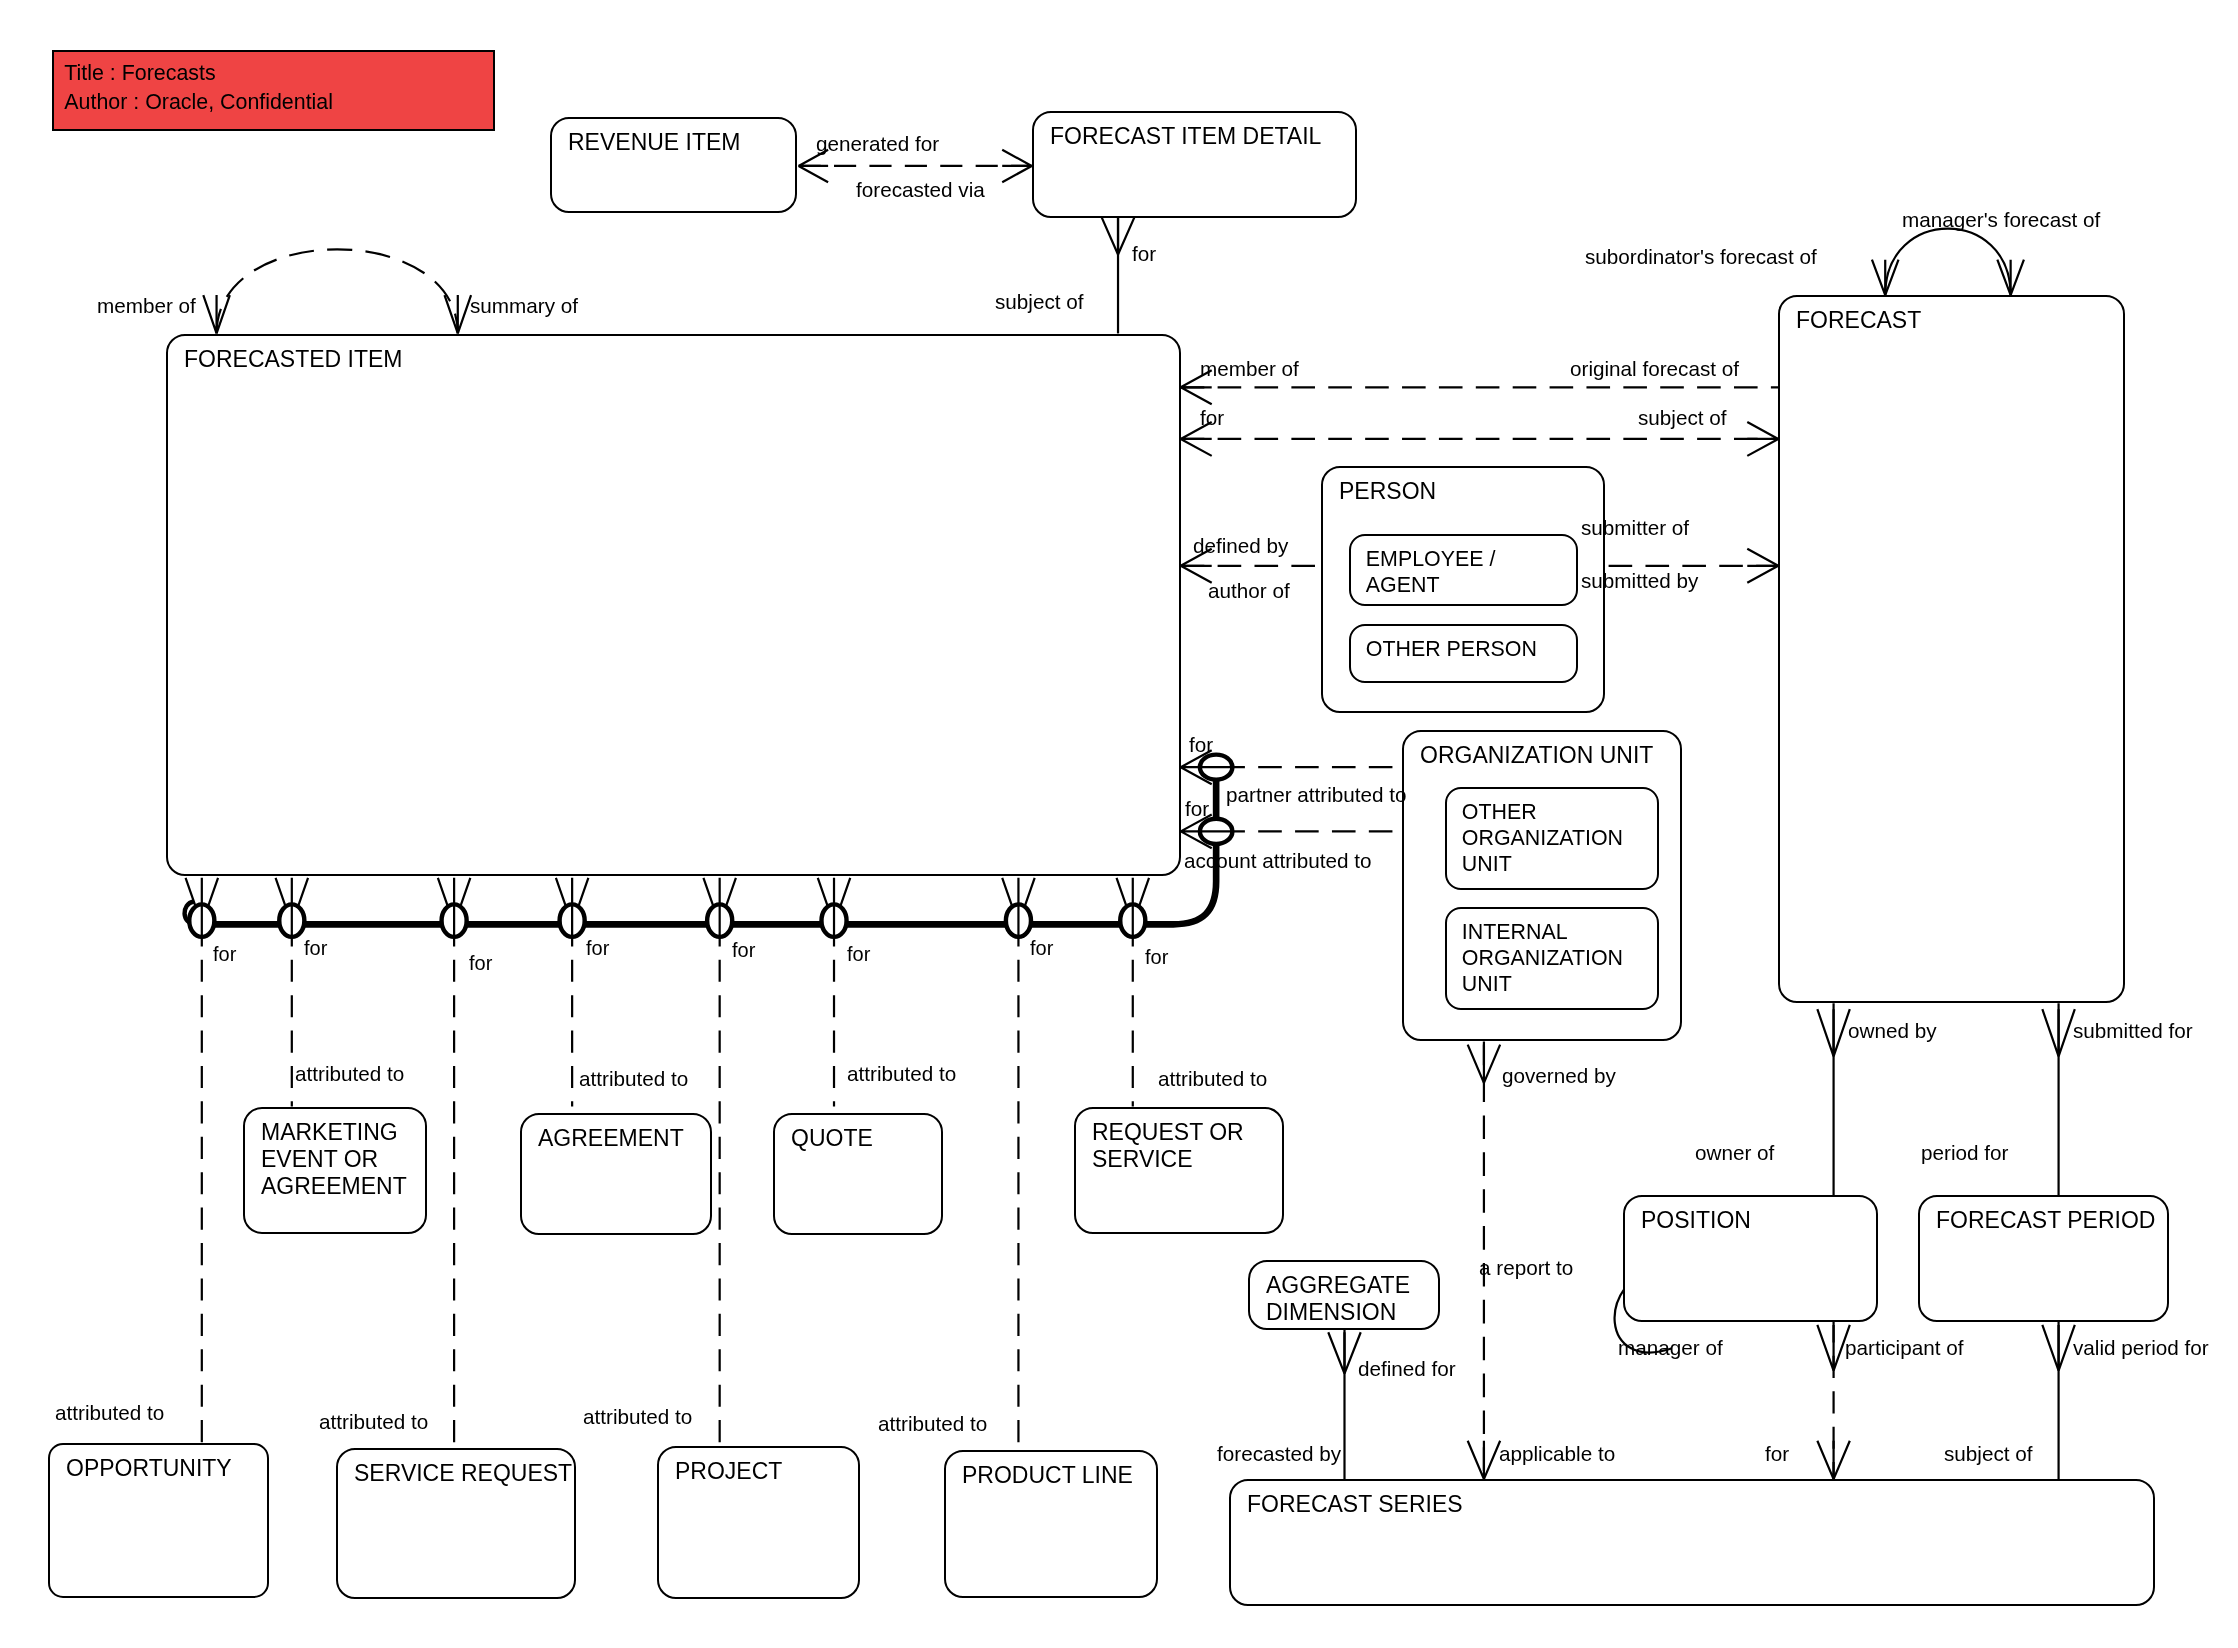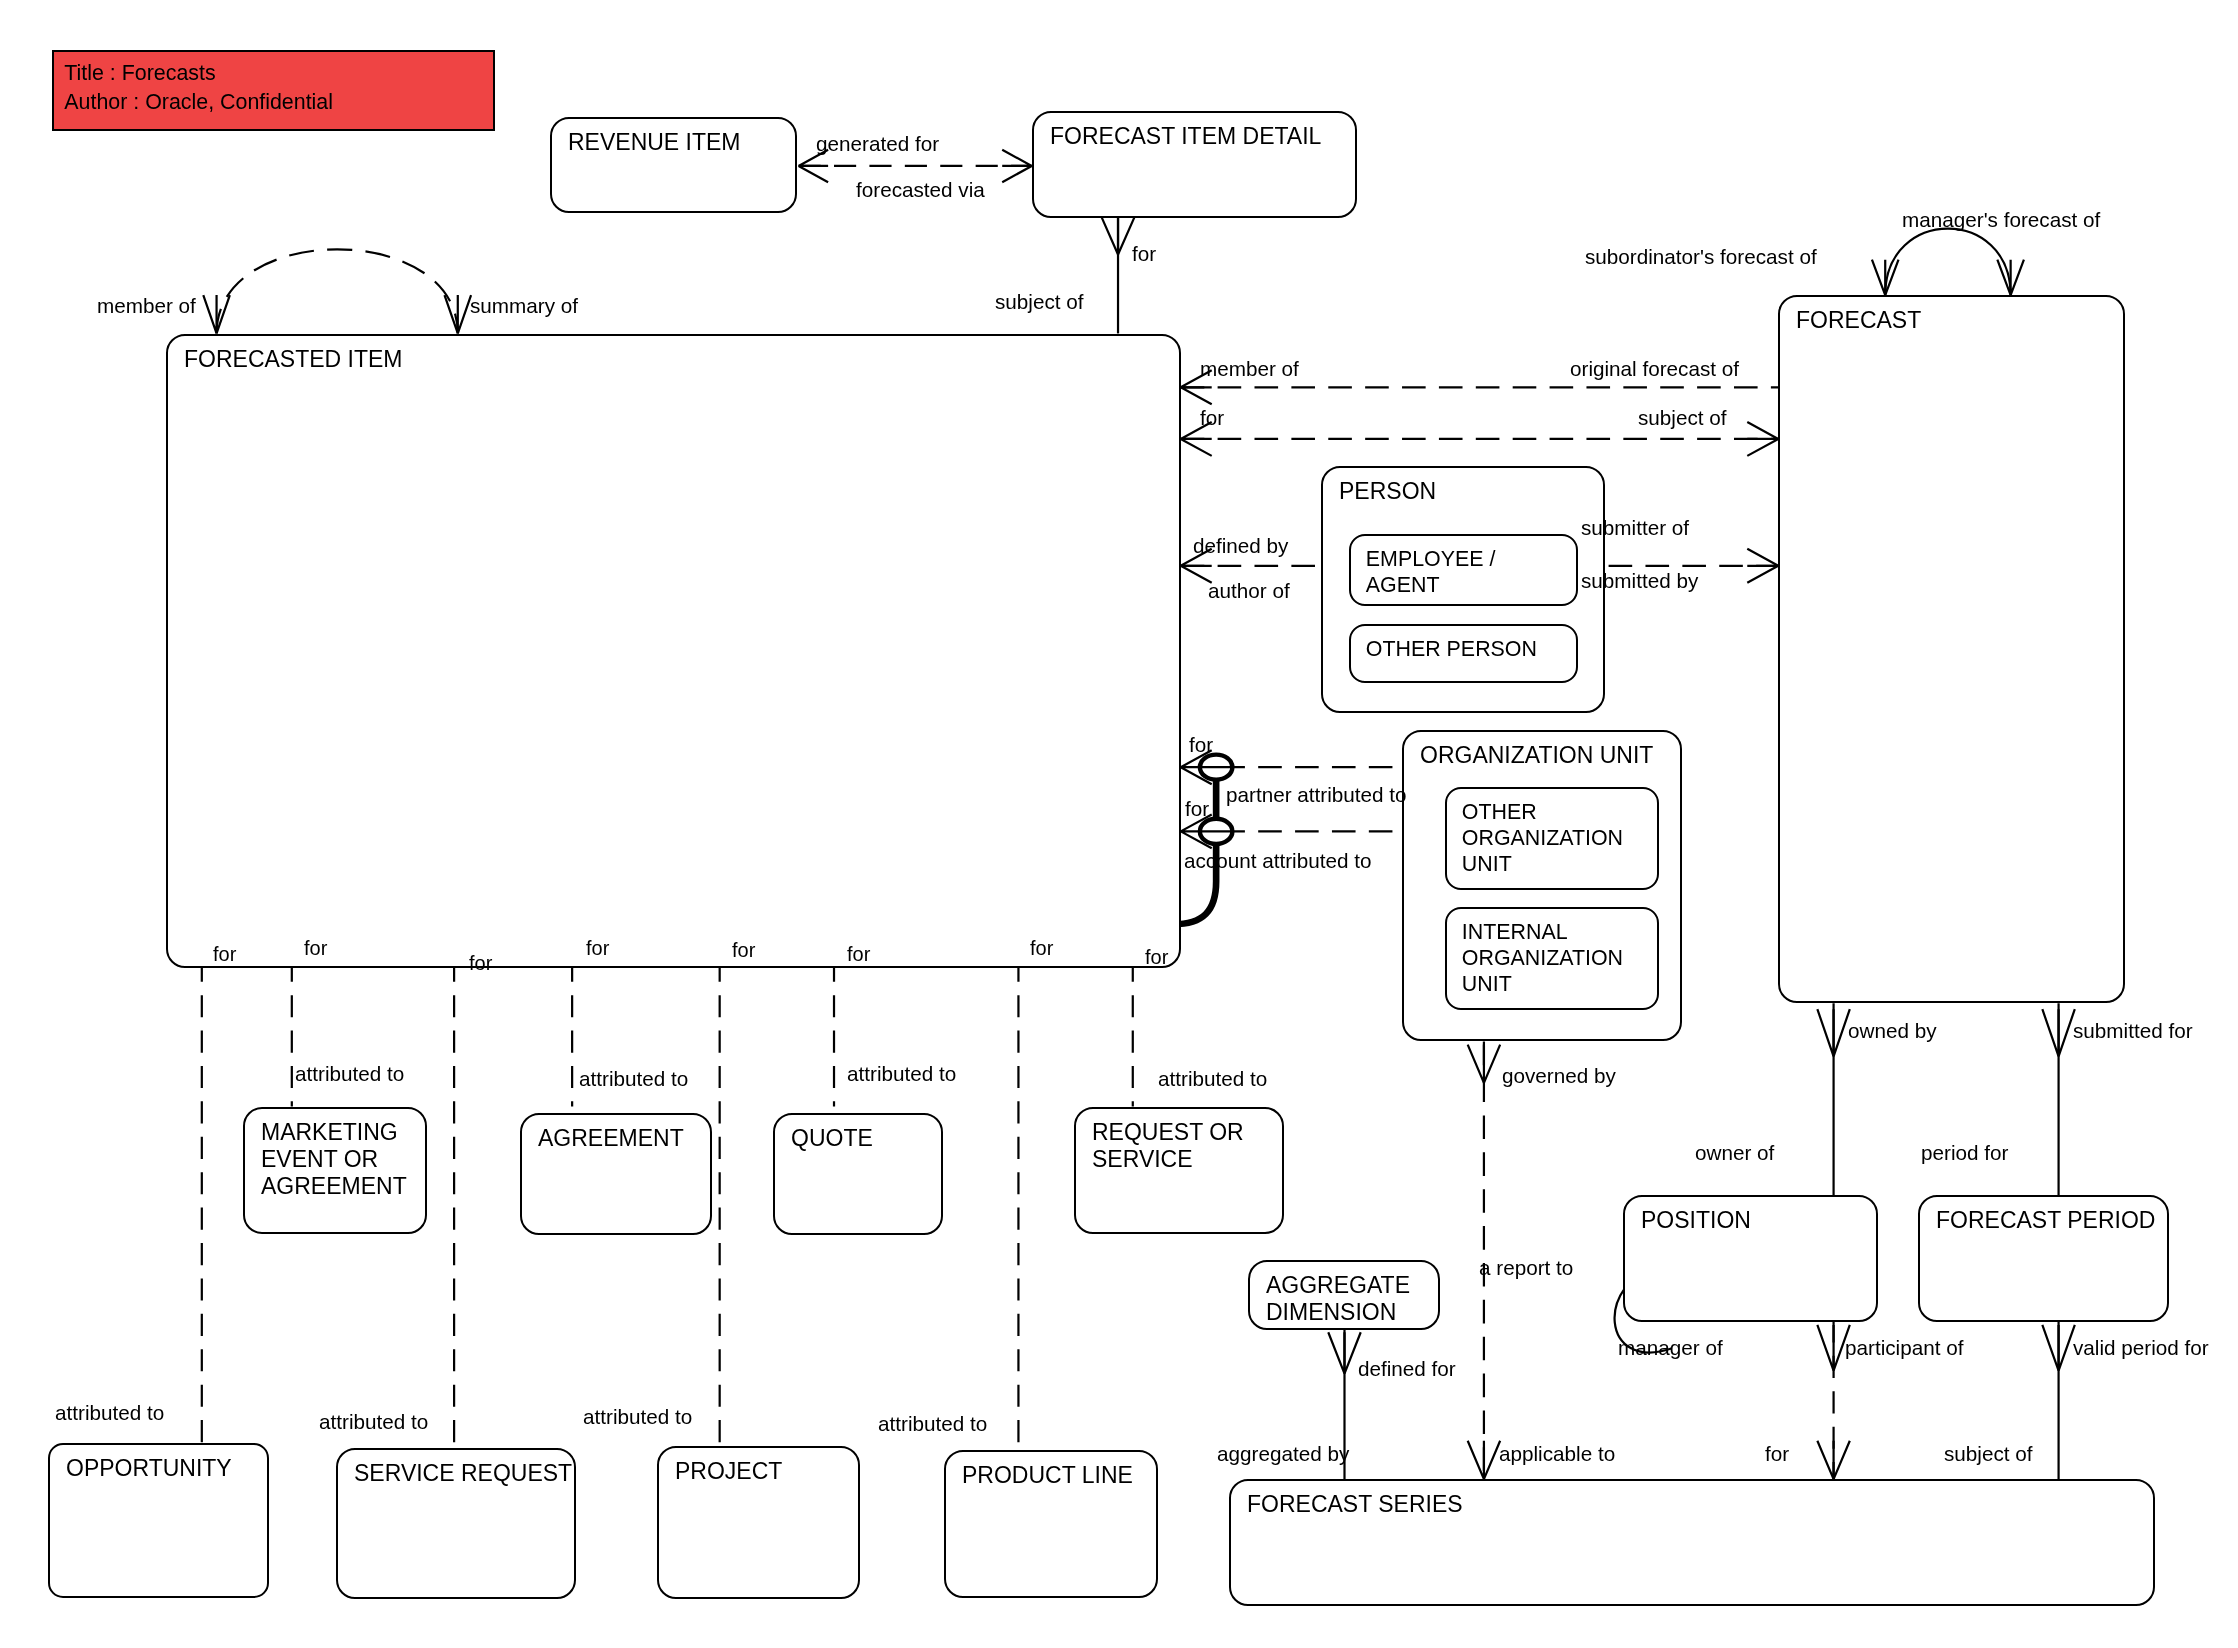--- a/index.html
+++ b/index.html
@@ -205,21 +205,21 @@
   </div>
 
   <div class="ent" style="left:550px; top:117px; width:247px; height:96px;">
     <span class="ent-title">REVENUE ITEM</span>
   </div>
 
   <div class="ent" style="left:1032px; top:111px; width:325px; height:107px;">
     <span class="ent-title">FORECAST ITEM DETAIL</span>
   </div>
 
-  <div class="ent" style="left:166px; top:334px; width:1015px; height:634px;">
+  <div class="ent" style="left:166px; top:334px; width:1015px; height:542px;">
     <span class="ent-title">FORECASTED ITEM</span>
   </div>
 
   <div class="ent" style="left:1778px; top:295px; width:347px; height:708px;">
     <span class="ent-title">FORECAST</span>
   </div>
 
   <div class="ent" style="left:1321px; top:466px; width:284px; height:247px;">
     <span class="ent-title">PERSON</span>
     <div class="sub" style="left:26px; top:66px; width:229px; height:72px;">
@@ -350,21 +350,21 @@
   <span class="lbl" style="left:1479px; top:1257px;">a report to</span>
 
   <span class="lbl" style="left:1618px; top:1337px;">manager of</span>
 
   <span class="lbl" style="left:1845px; top:1337px;">participant of</span>
 
   <span class="lbl" style="left:2073px; top:1337px;">valid period for</span>
 
   <span class="lbl" style="left:1358px; top:1358px;">defined for</span>
 
-  <span class="lbl" style="left:1217px; top:1443px;">aggregated by</span>
+  <span class="lbl" style="left:1217px; top:1443px;">forecasted by</span>
 
   <span class="lbl" style="left:1499px; top:1443px;">applicable to</span>
 
   <span class="lbl" style="left:1765px; top:1443px;">for</span>
 
   <span class="lbl" style="left:1944px; top:1443px;">subject of</span>
 
   <span class="lbl small" style="left:213px; top:943px;">for</span>
   <span class="lbl small" style="left:304px; top:937px;">for</span>
   <span class="lbl small" style="left:469px; top:952px;">for</span>

